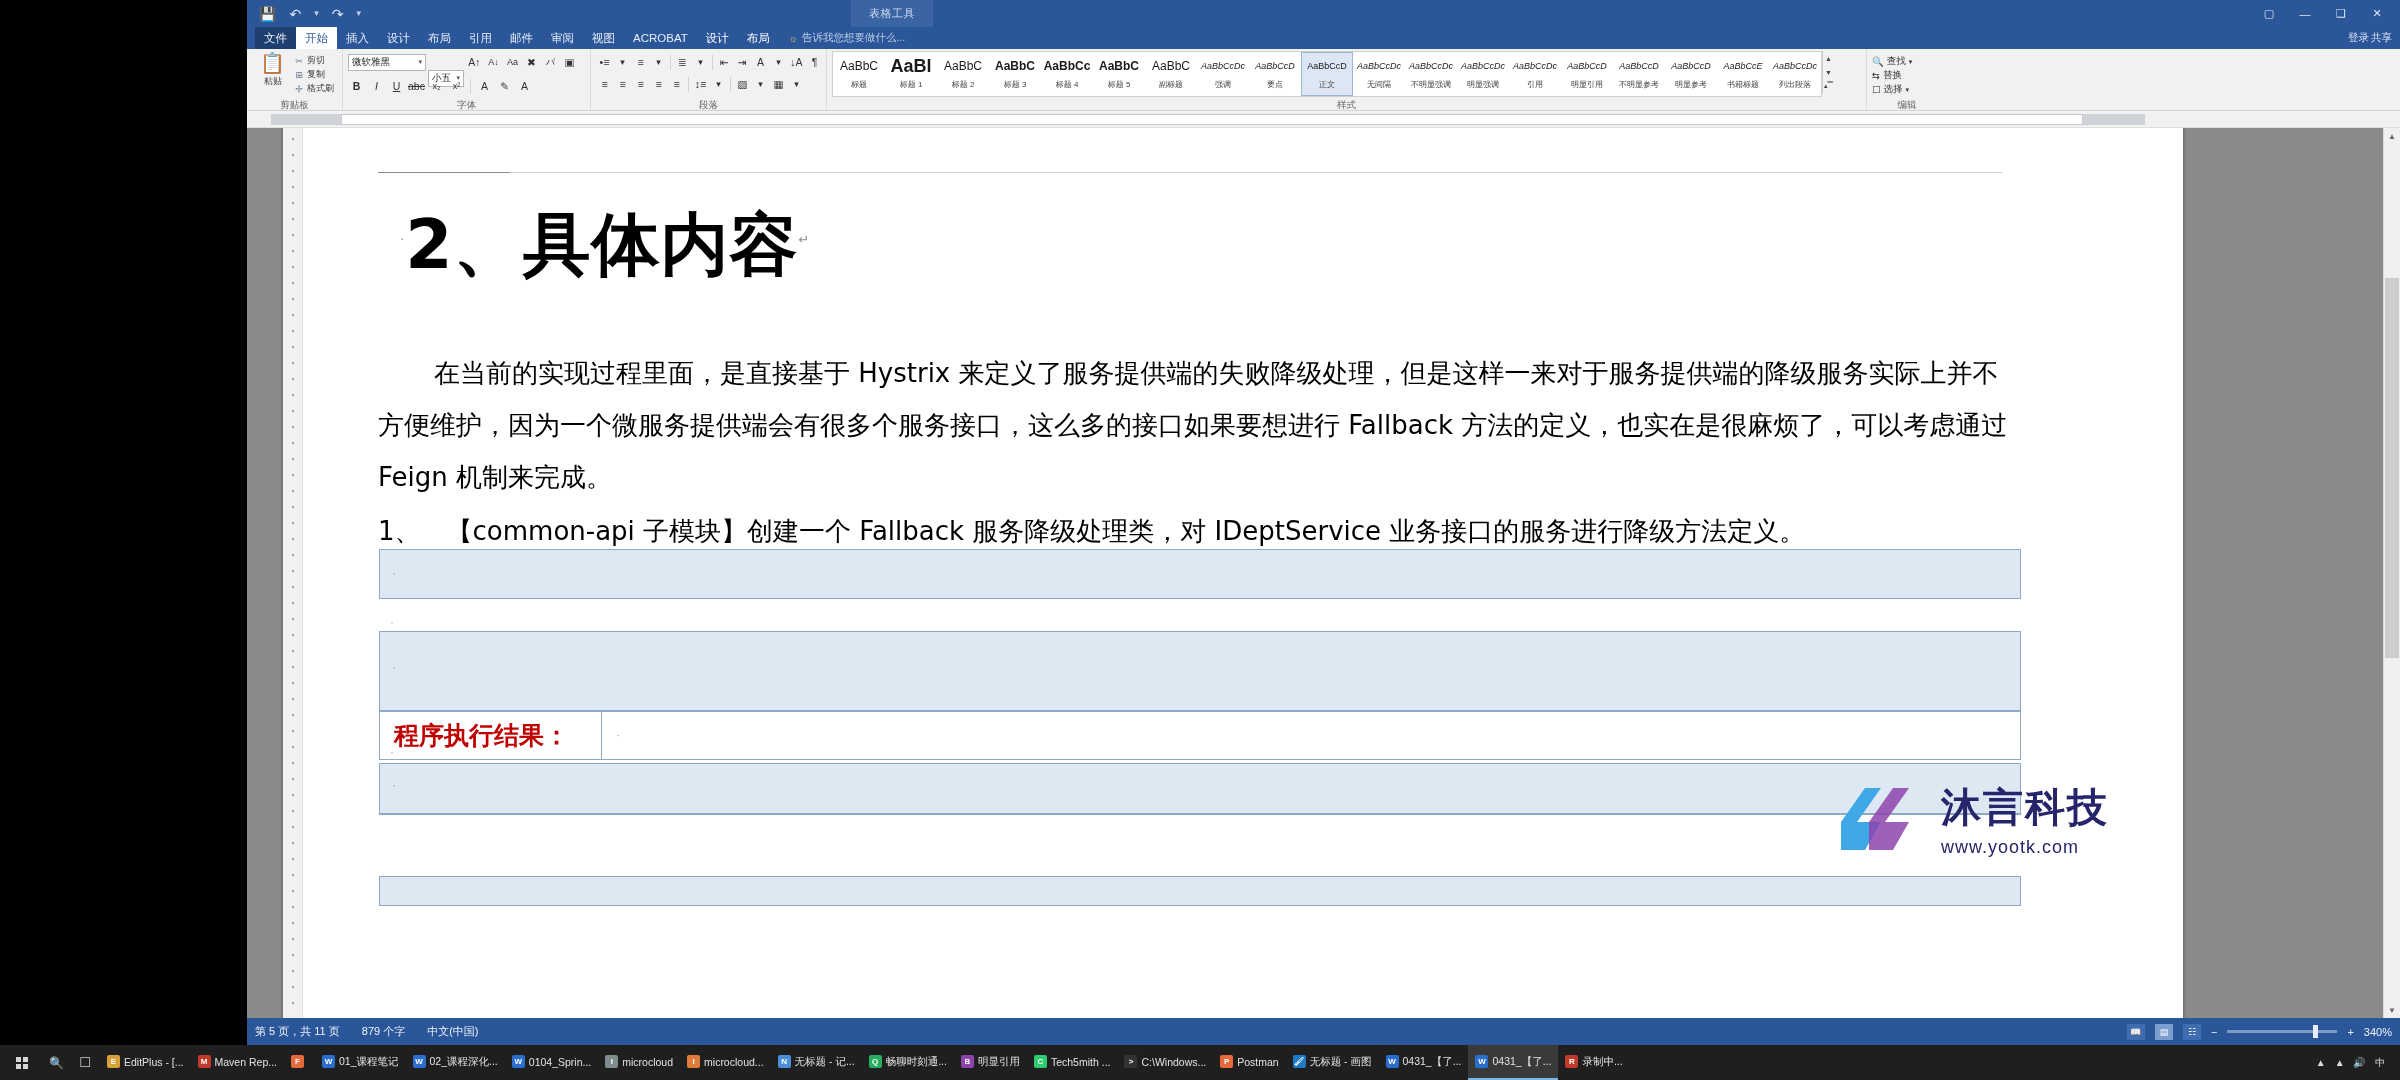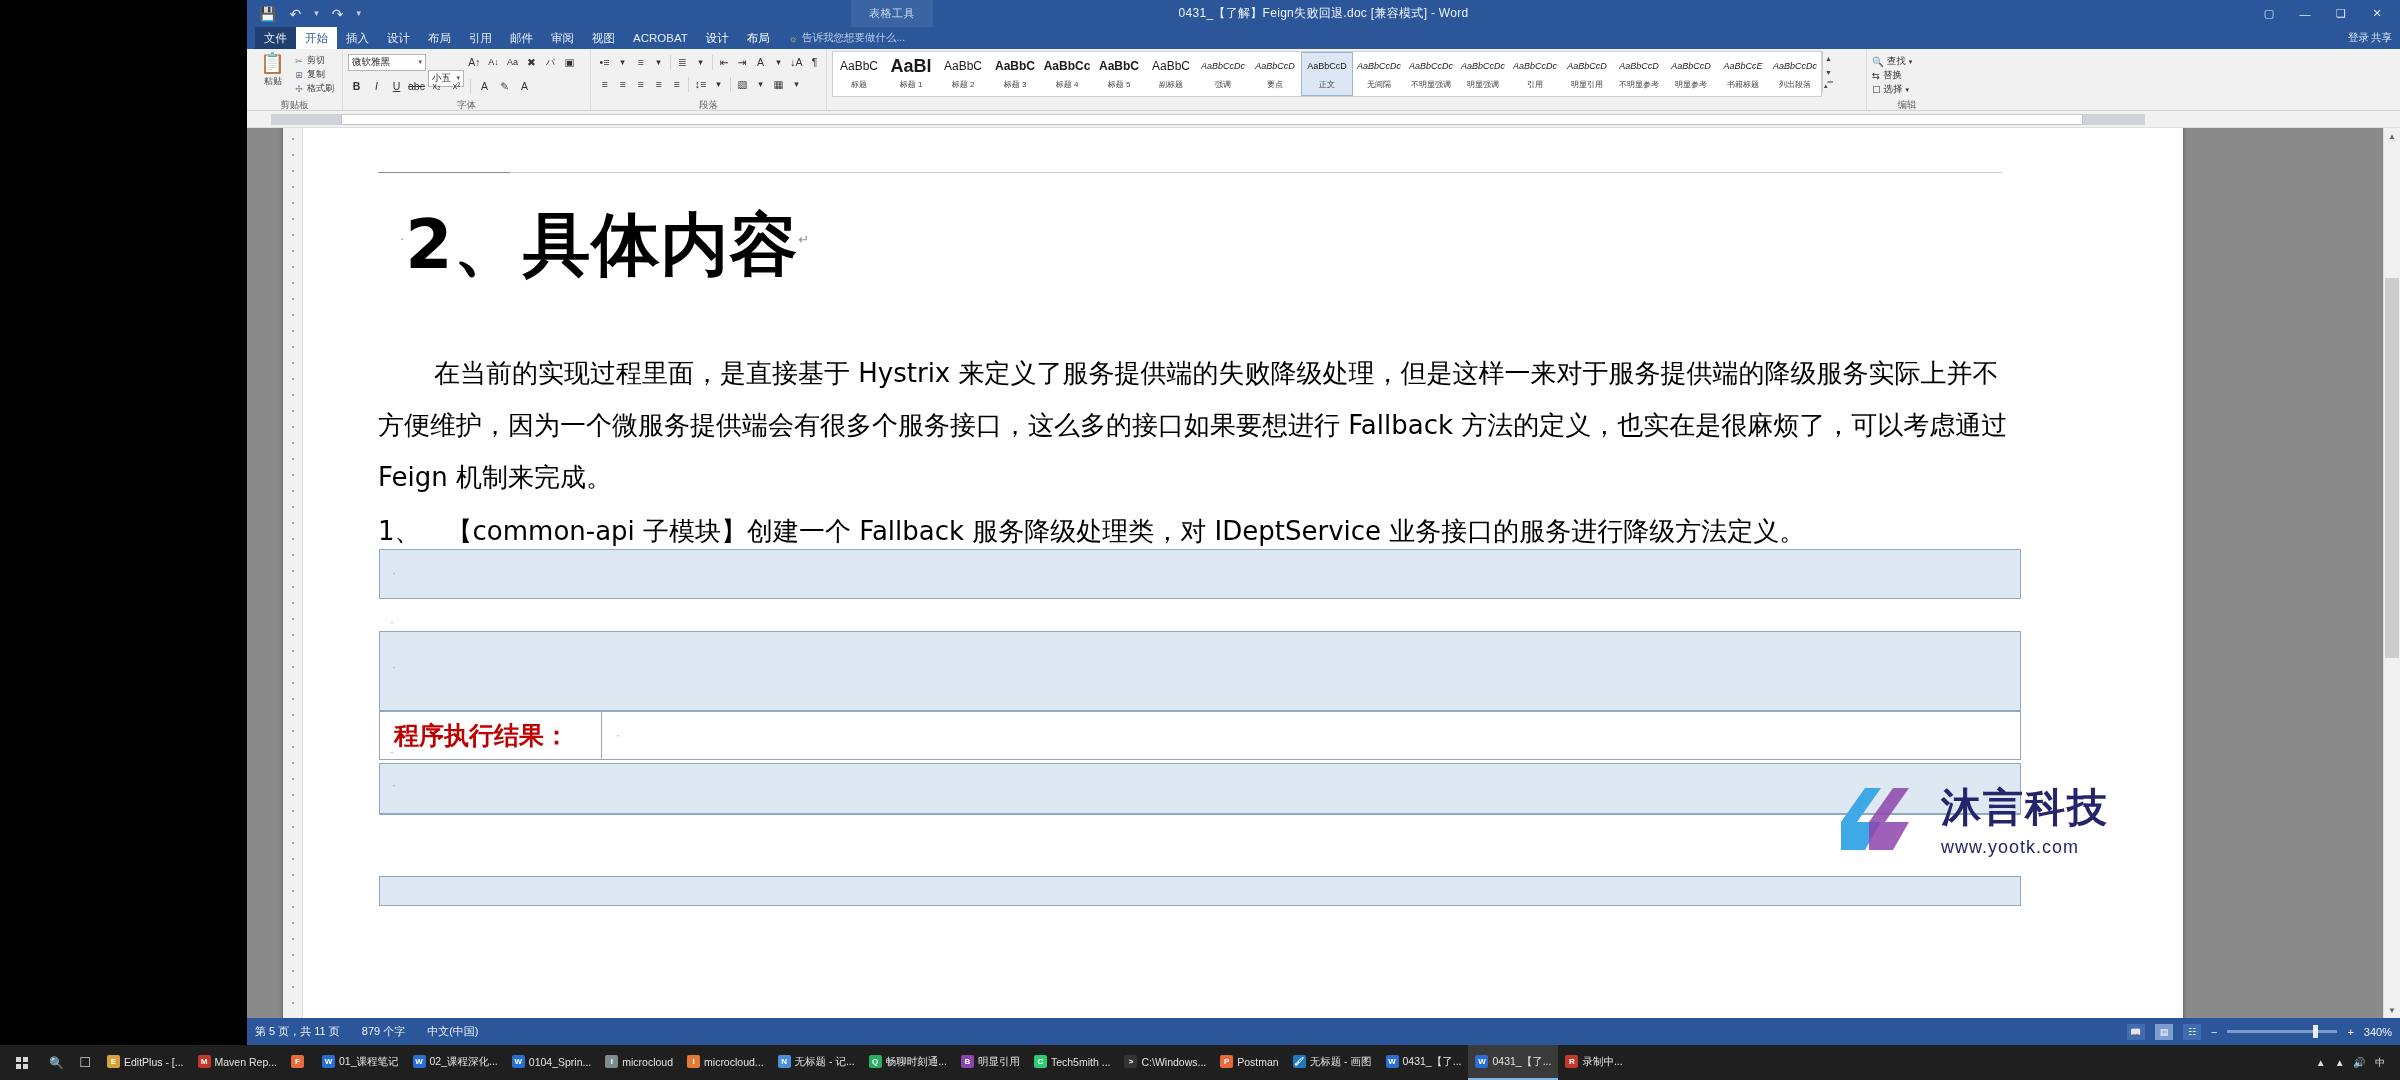--- a/index.html
+++ b/index.html
@@ -228,21 +228,20 @@
 
     <div class="titlebar">
       <div class="qat">
         <span class="qat-ico">💾</span>
         <span class="qat-ico">↶</span>
         <span class="qat-ico sm">▾</span>
         <span class="qat-ico">↷</span>
         <span class="qat-ico sm">▾</span>
       </div>
       <div class="ctx-tab">表格工具</div>
-      <div class="doc-title">0431_【了解】Feign失败回退.doc [兼容模式] - Word</div>
       <div class="tb-right">
         <div class="tb-btn">▢</div>
         <div class="tb-btn">—</div>
         <div class="tb-btn">❑</div>
         <div class="tb-btn close">✕</div>
       </div>
     </div>
 
     <div class="tabstrip">
       <div class="tab file">文件</div>
@@ -443,20 +442,21 @@
                 <div class="sample" style="font-size: 9px; font-style: italic;">AaBbCcDc</div>
                 <div class="nm">列出段落</div>
               </div>
             </div>
           <div class="gal-arrows">
             <div>▲</div>
             <div>▼</div>
             <div>▴▔</div>
           </div>
         </div>
+        <div class="rgroup-label">样式</div>
       </div>
 
       <div class="rgroup" style="width:80px;border-right:none;">
         <div class="rgroup-inner">
           <div class="editgrp">
             <div class="editrow">
               <span>🔍</span>
               <span>查找</span>
               <span style="font-size:7px">▾</span>
             </div>

